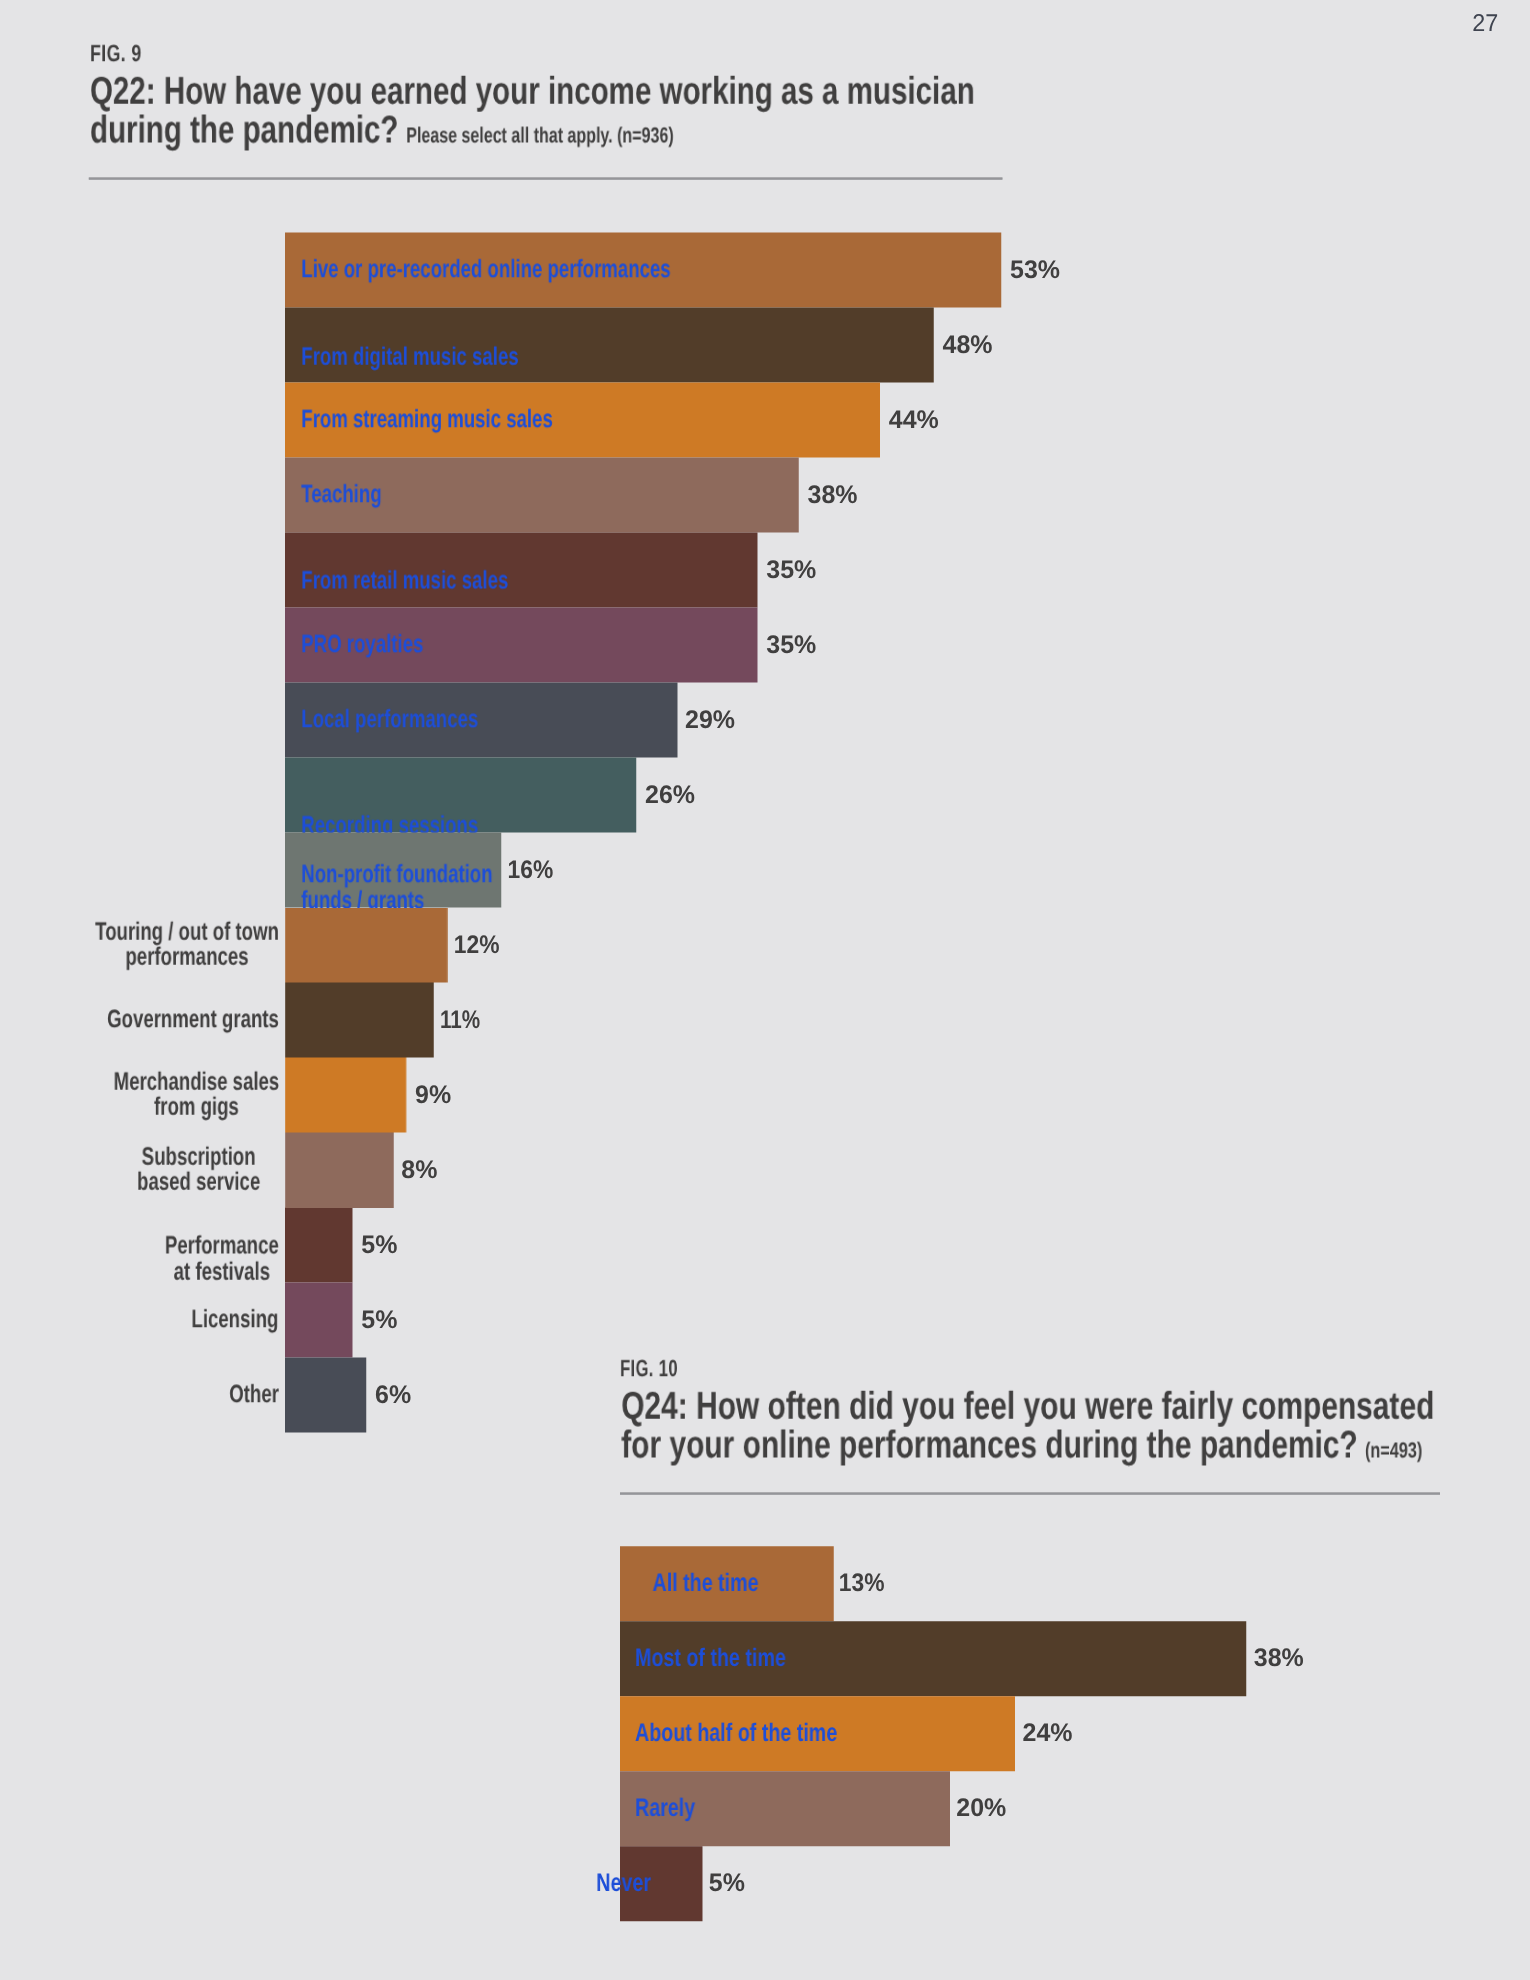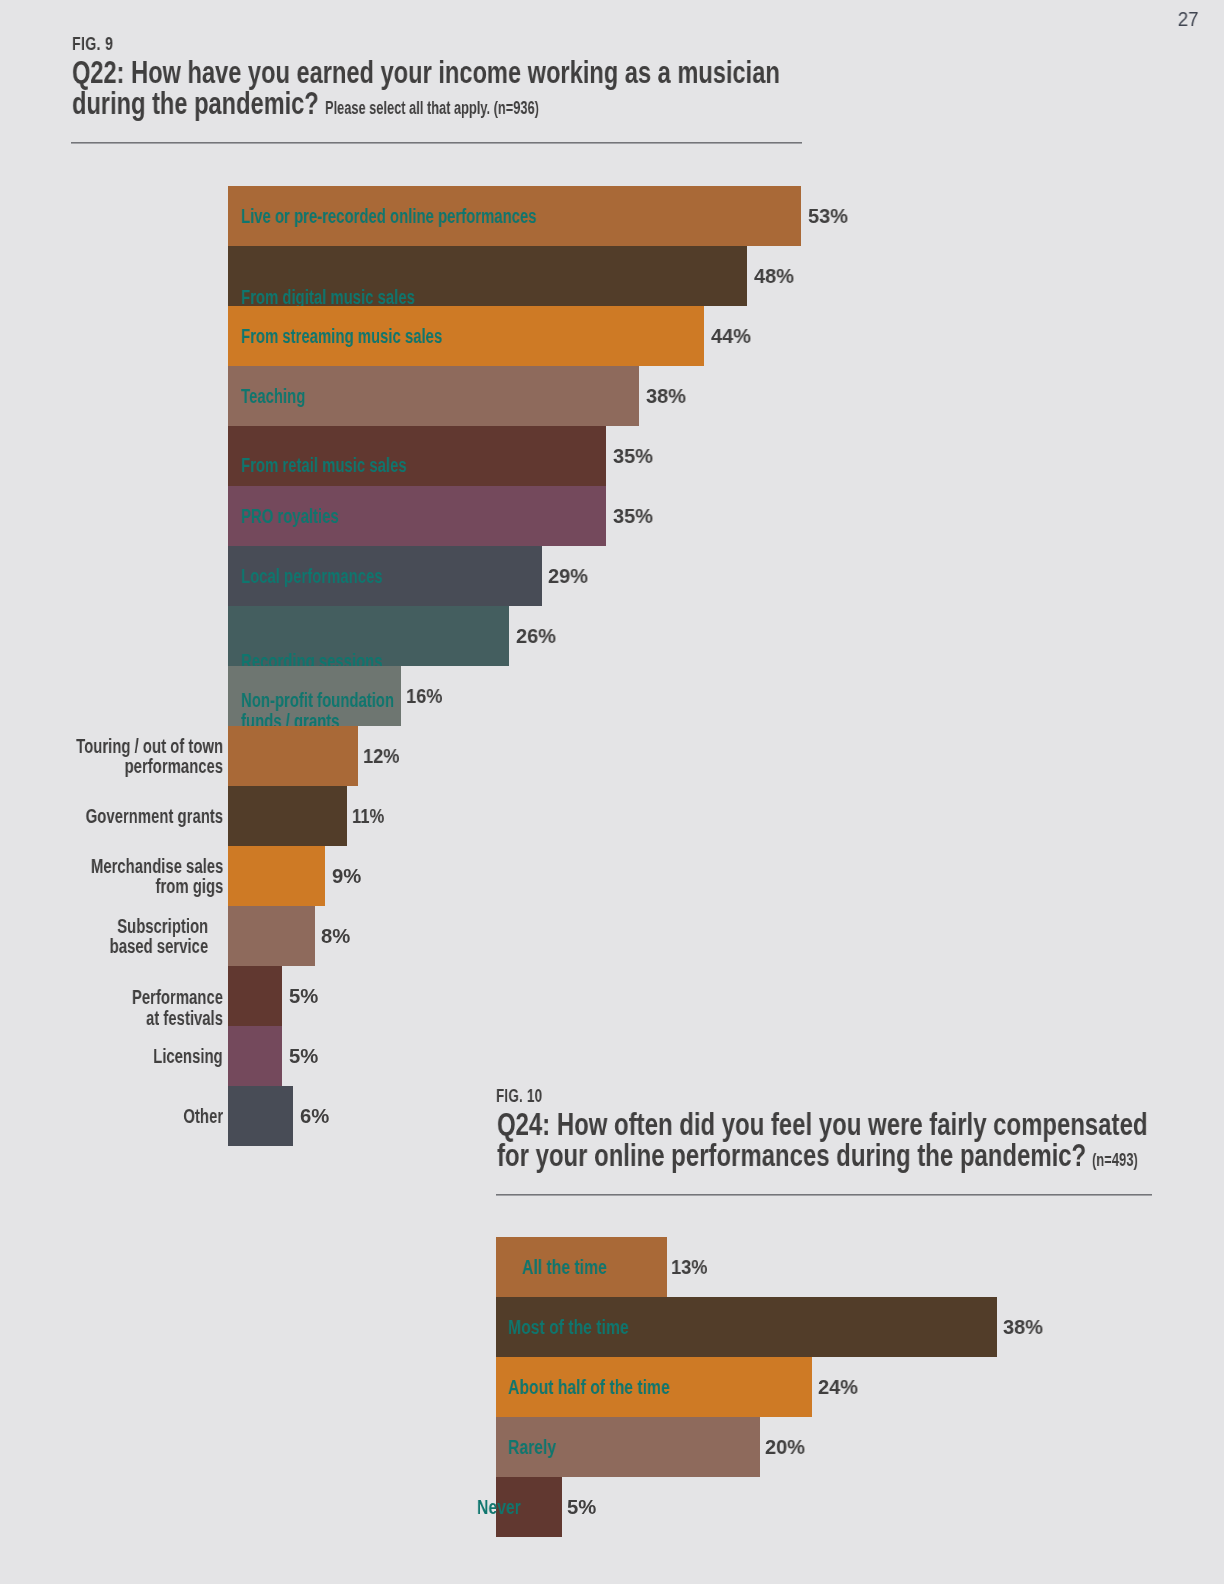--- a/index.html
+++ b/index.html
@@ -67,24 +67,24 @@
   
   .chart { position:absolute; left:0; top:0; width:1224px; height:1584px; }
   .brow { position:static; }
   .bar { position:absolute; }
 
   .blab {
     position:absolute;
     display:flex; align-items:center;
     padding-top:1.4px; box-sizing:border-box;
   }
-  .blab-in  { color:#0f766e; text-align:left; }
+  .blab-in  { color:#1d4ed8; text-align:left; }
   .blab-out { color:#403f3f; text-align:right; }
   .blab-in .blab-inner { text-align:left; }
-  .blab-out .blab-inner { text-align:right; }
+  .blab-out .blab-inner { text-align:center; }
   .blab-inner { }
 
   .lb {
     display:block;
     font-size:20.3px; font-weight:700;
     line-height:20.3px;
     white-space:pre;
     transform:scaleX(0.7345); will-change:transform;
   }
   .blab-in .lb  { transform-origin:left center; }
@@ -119,21 +119,21 @@
         <div class="bar" style="left:228.0px;top:185.9px;width:573.0px;height:60.0px;background:#a96937"></div>
         <div class="blab blab-in" style="left:241.2px;top:185.9px;height:60.0px">
           <div class="blab-inner">
             <span class="lb">Live or pre-recorded online performances</span>
           </div>
         </div>
         <div class="pct" style="left:807.8px;top:185.9px;height:60.0px">53%</div>
       </div>
       <div class="brow">
         <div class="bar" style="left:228.0px;top:245.9px;width:519.0px;height:60.0px;background:#523d29"></div>
-        <div class="blab blab-in" style="left:241.2px;top:262px;height:68px">
+        <div class="blab blab-in" style="left:241.2px;top:251px;height:68px">
           <div class="blab-inner">
             <span class="lb">From digital music sales</span>
           </div>
         </div>
         <div class="pct" style="left:753.8px;top:245.9px;height:60.0px">48%</div>
       </div>
       <div class="brow">
         <div class="bar" style="left:228.0px;top:305.9px;width:475.7px;height:60.0px;background:#ce7a25"></div>
         <div class="blab blab-in" style="left:241.2px;top:305.9px;height:60.0px">
           <div class="blab-inner">

